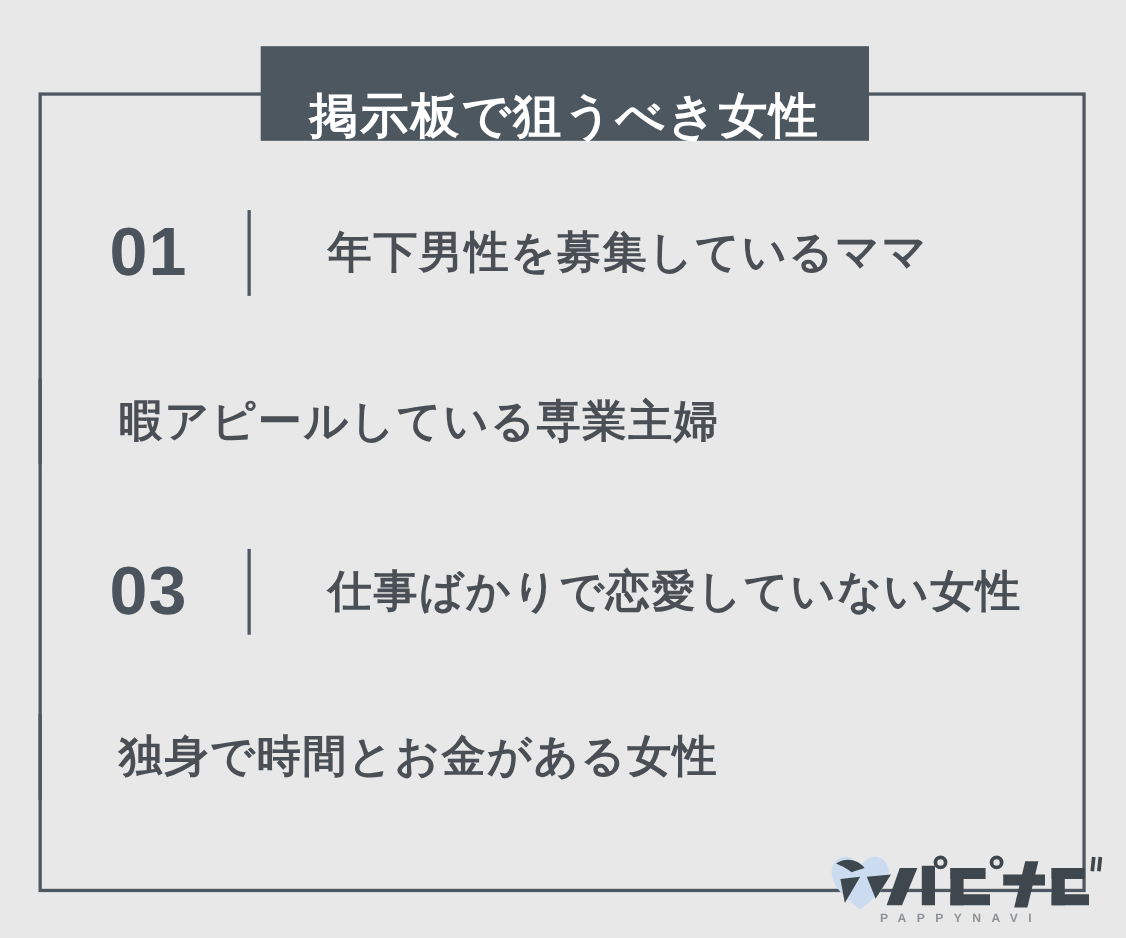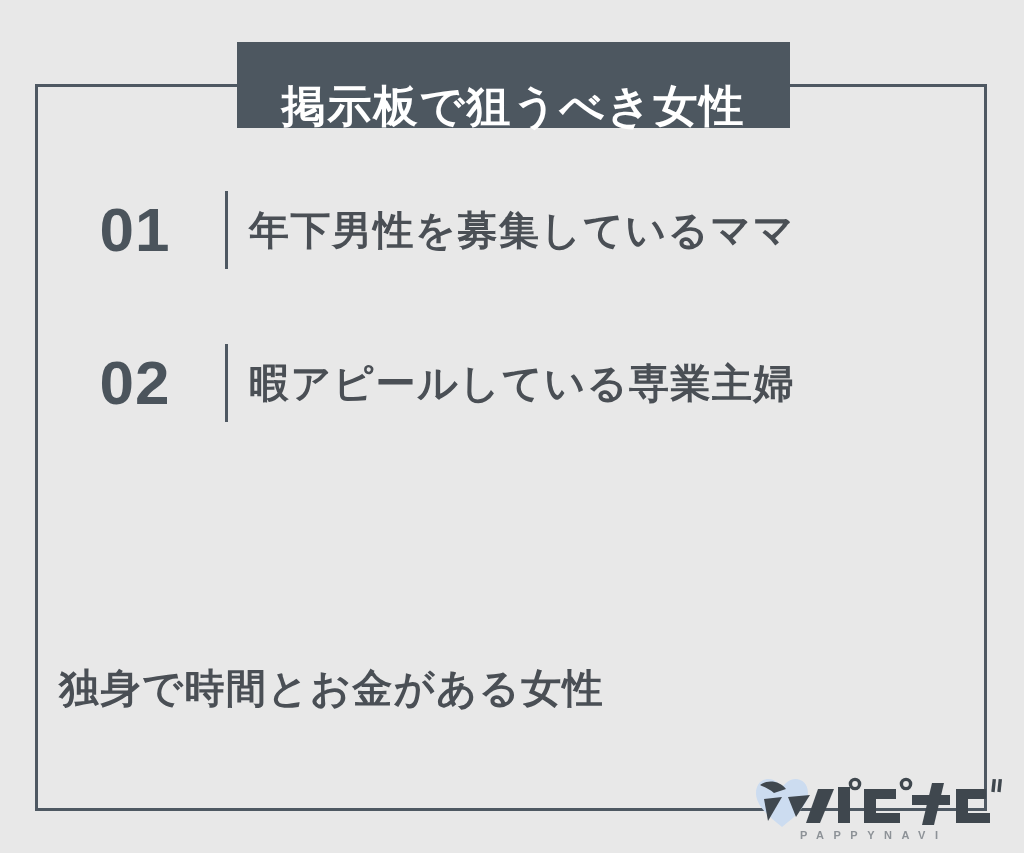--- a/index.html
+++ b/index.html
@@ -94,21 +94,21 @@
 
   .row-divider {
     flex: 0 0 3px;
     width: 3px;
     height: 78px;
     background: #4e5862;
   }
 
   .row-label {
     flex: 1 1 auto;
-    padding-left: 21px;
+    padding-left: 70px;
     color: #4a4f55;
     font-size: 40px;
     font-weight: bold;
     letter-spacing: 1.5px;
     line-height: 1.1;
     white-space: nowrap;
   }
 
   
   .logo {
@@ -144,25 +144,29 @@
 
   <div class="list">
 
     <div class="row row-1">
       <div class="row-number">01</div>
       <div class="row-divider"></div>
       <div class="row-label">年下男性を募集しているママ</div>
     </div>
 
     <div class="row row-2">
-      <div class="row-number">02</div>
       <div class="row-divider"></div>
       <div class="row-label">暇アピールしている専業主婦</div>
     </div>
 
+    <div class="row row-3">
+      <div class="row-number">03</div>
+      <div class="row-divider"></div>
+      <div class="row-label">仕事ばかりで恋愛していない女性</div>
+    </div>
 
     <div class="row row-4">
       <div class="row-divider"></div>
       <div class="row-label">独身で時間とお金がある女性</div>
     </div>
 
   </div>
 
   <div class="logo">
     <svg width="248" height="70" viewBox="0 0 248 70">

